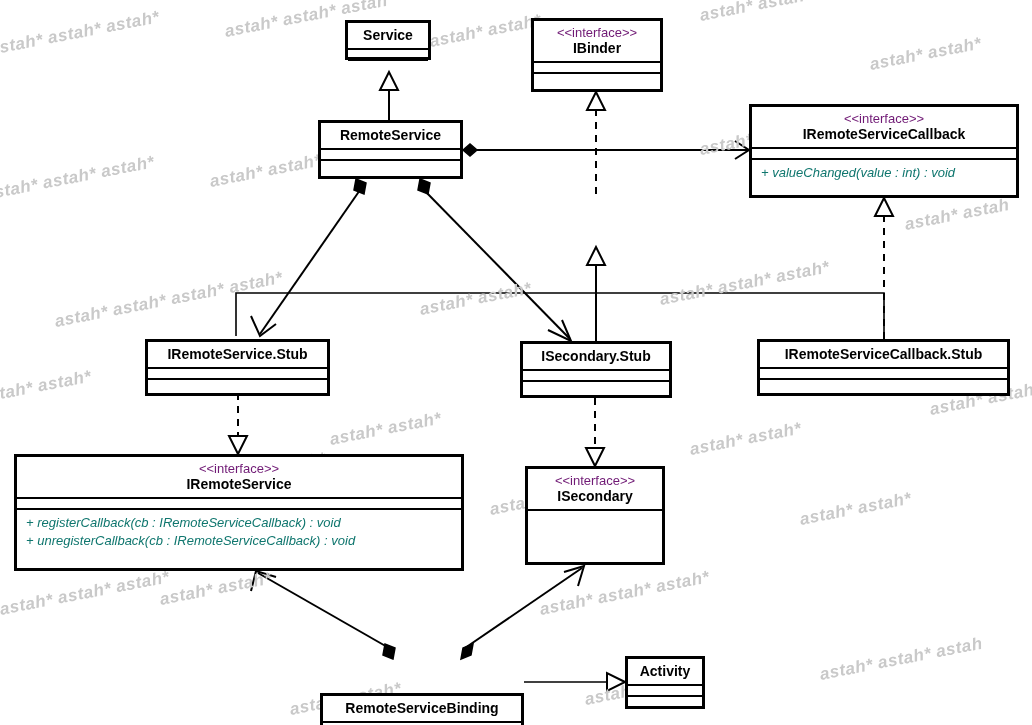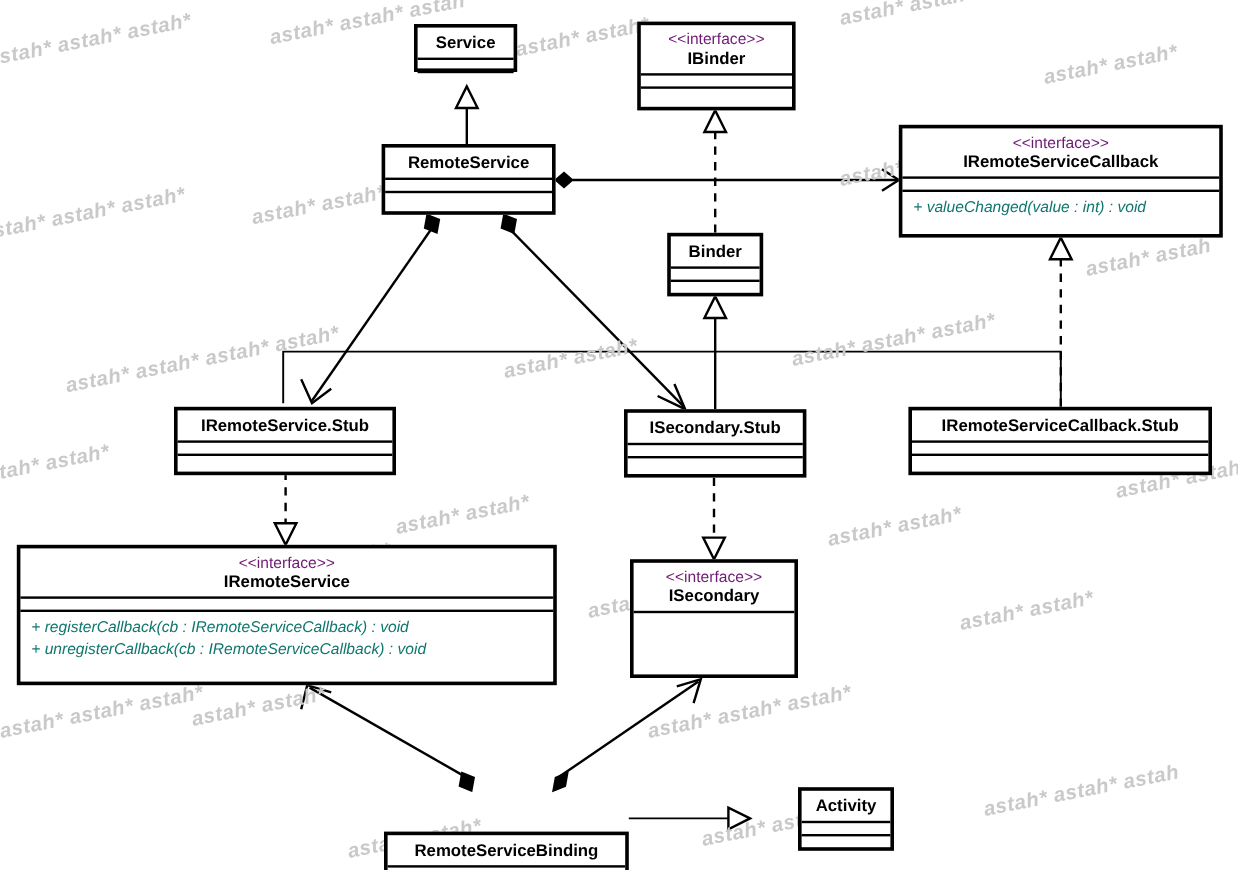--- a/index.html
+++ b/index.html
@@ -213,27 +213,20 @@
   </div>
 
   <div class="cls" style="left:318px; top:120px; width:145px; height:59px;">
     <div class="hdr">
       <span class="cname">RemoteService</span>
     </div>
     <div class="attrs"></div>
     <div class="ops" style="flex:1;"></div>
   </div>
 
-  <div class="cls" style="left:556px; top:194px; width:80px; height:53px;">
-    <div class="hdr">
-      <span class="cname">Binder</span>
-    </div>
-    <div class="attrs"></div>
-    <div class="ops" style="flex:1;"></div>
-  </div>
 
   <div class="cls" style="left:145px; top:339px; width:185px; height:57px;">
     <div class="hdr">
       <span class="cname">IRemoteService.Stub</span>
     </div>
     <div class="attrs"></div>
     <div class="ops" style="flex:1;"></div>
   </div>
 
   <div class="cls" style="left:520px; top:341px; width:152px; height:57px;">
@@ -273,21 +266,21 @@
   </div>
 
   <div class="cls" style="left:320px; top:651px; width:204px; height:58px;margin-top:42px;">
     <div class="hdr">
       <span class="cname">RemoteServiceBinding</span>
     </div>
     <div class="attrs"></div>
     <div class="ops" style="flex:1;"></div>
   </div>
 
-  <div class="cls" style="left:625px; top:656px; width:80px; height:53px;margin-left:40px;">
+  <div class="cls" style="left:625px; top:656px; width:80px; height:53px;">
     <div class="hdr">
       <span class="cname">Activity</span>
     </div>
     <div class="attrs"></div>
     <div class="ops" style="flex:1;"></div>
   </div>
 
   <div id="watermarks">
       <div class="wm" style="left: -10px; top: 40px; color: rgb(201, 201, 201);">astah* astah* astah*</div>
       <div class="wm" style="left: 225px; top: 22px; color: rgb(201, 201, 201);">astah* astah* astah*</div>

